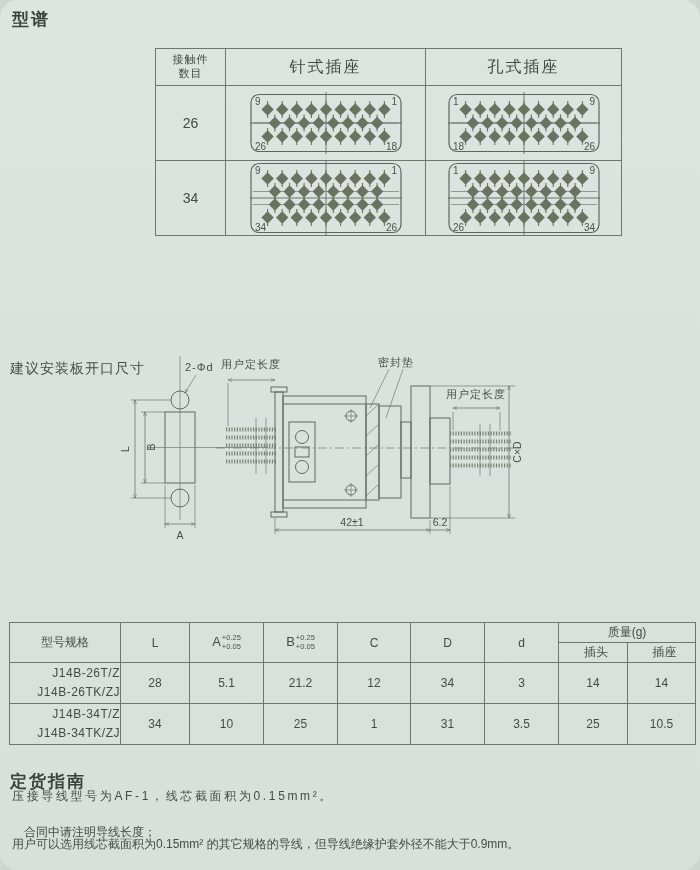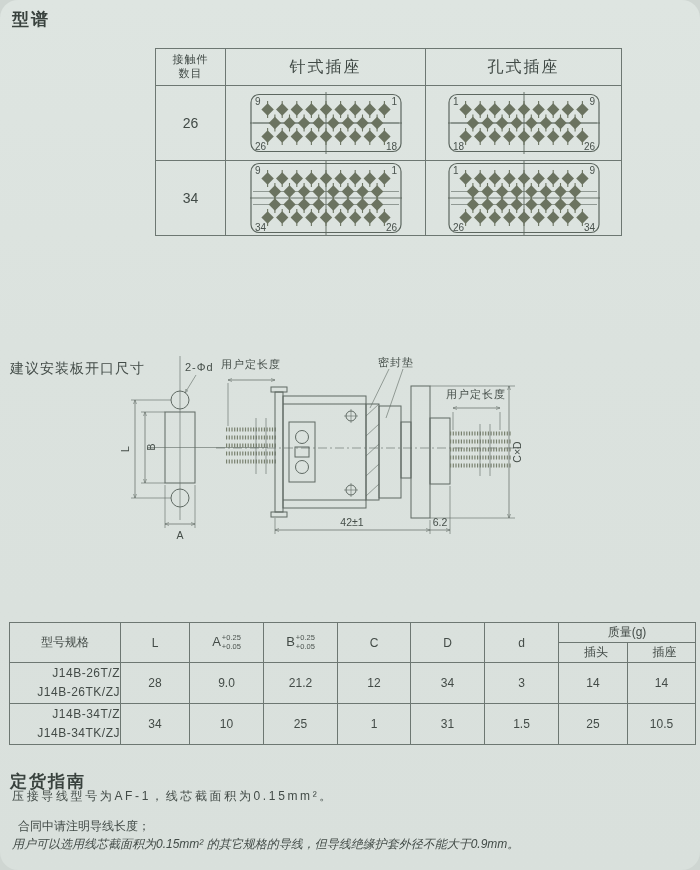--- a/index.html
+++ b/index.html
@@ -520,40 +520,40 @@
       </tr>
       <tr>
         <th>插头</th>
         <th>插座</th>
       </tr>
     </thead>
     <tbody>
       <tr>
         <td class="model"><span>J14B-26T/Z</span><br><span>J14B-26TK/ZJ</span></td>
         <td>28</td>
-        <td>9.0</td>
+        <td>5.1</td>
         <td>21.2</td>
         <td>12</td>
         <td>34</td>
         <td>3</td>
         <td>14</td>
         <td>14</td>
       </tr>
       <tr>
         <td class="model"><span>J14B-34T/Z</span><br><span>J14B-34TK/ZJ</span></td>
         <td>34</td>
         <td>10</td>
         <td>25</td>
         <td>1</td>
         <td>31</td>
-        <td>1.5</td>
+        <td>3.5</td>
         <td>25</td>
         <td>10.5</td>
       </tr>
     </tbody>
   </table>
 
   <div class="sec-title" style="left:10px;top:770px;">定货指南</div>
   <p class="order-line ls" style="left:12px;top:788px;margin:0;">压接导线型号为AF-1，线芯截面积为0.15mm²。</p>
-  <p class="order-line" style="left:12px;top:812px;margin:6px;">合同中请注明导线长度；</p>
-  <p class="order-line" style="left:12px;top:836px;margin:0;font-style:italic;">用户可以选用线芯截面积为0.15mm² 的其它规格的导线，但导线绝缘护套外径不能大于0.9mm。</p>
+  <p class="order-line" style="left:12px;top:812px;margin:12px;">合同中请注明导线长度；</p>
+  <p class="order-line" style="left:12px;top:836px;margin:0;">用户可以选用线芯截面积为0.15mm² 的其它规格的导线，但导线绝缘护套外径不能大于0.9mm。</p>
 
 </div>
 
 </body></html>

